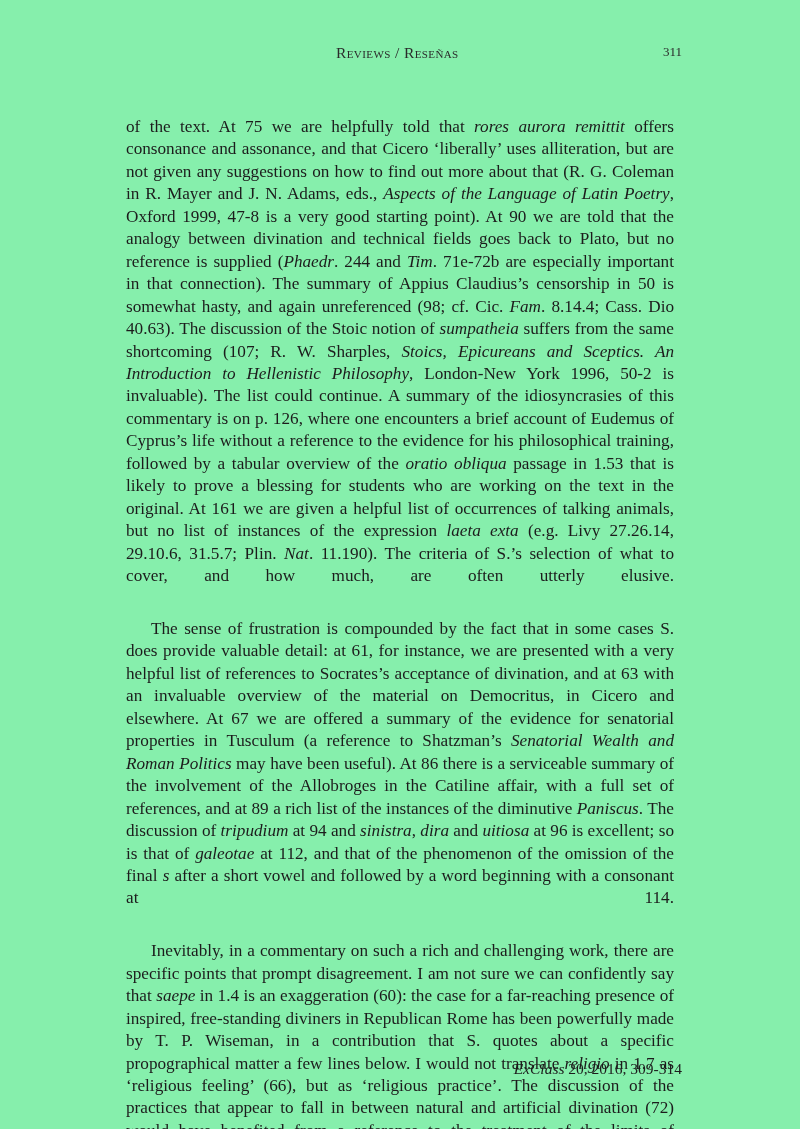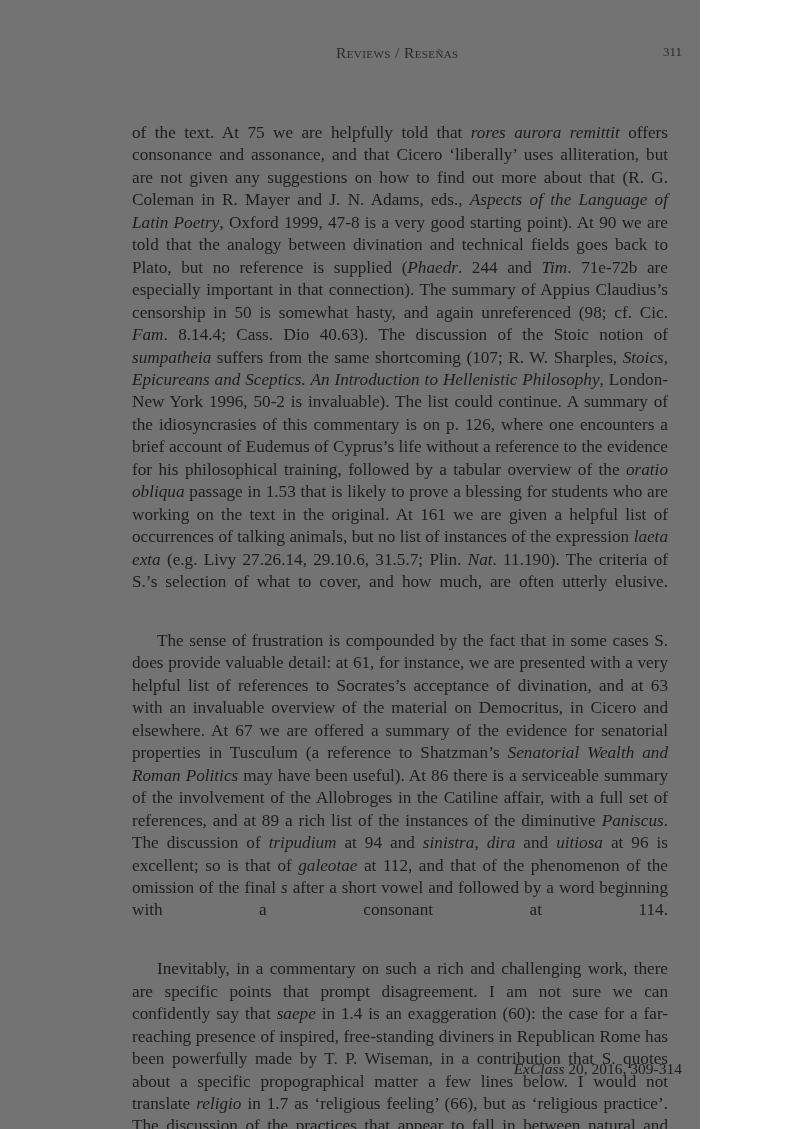--- a/index.html
+++ b/index.html
@@ -2,23 +2,23 @@
 <html><head>
 <meta charset="utf-8">
 <style>
   html, body {
     margin: 0;
     padding: 0;
     background: #ffffff;
   }
   .page {
     position: relative;
-    width: 700px;
+    width: 800px;
     height: 1129px;
-    background: #737373;
+    background: #86efac;
     overflow: hidden;
     font-family: "Liberation Serif", "DejaVu Serif", serif;
     color: #1c1c1c;
   }
 
   
   .running-head {
     position: absolute;
     left: 118px;
     top: 44px;
@@ -51,21 +51,21 @@
     top: 108px;
     width: 564px;
     font-size: 17.2px;
     line-height: 22.45px;
     text-align: justify;
     text-justify: inter-word;
     -webkit-hyphens: none;
     hyphens: none;
   }
   .para {
-    margin: 14px;
+    margin: 8px;
     text-align: justify;
   }
   .para.indent {
     text-indent: 25px;
   }
   .para.last-flush > :last-child { }
   i, .it {
     font-style: italic;
   }
   

